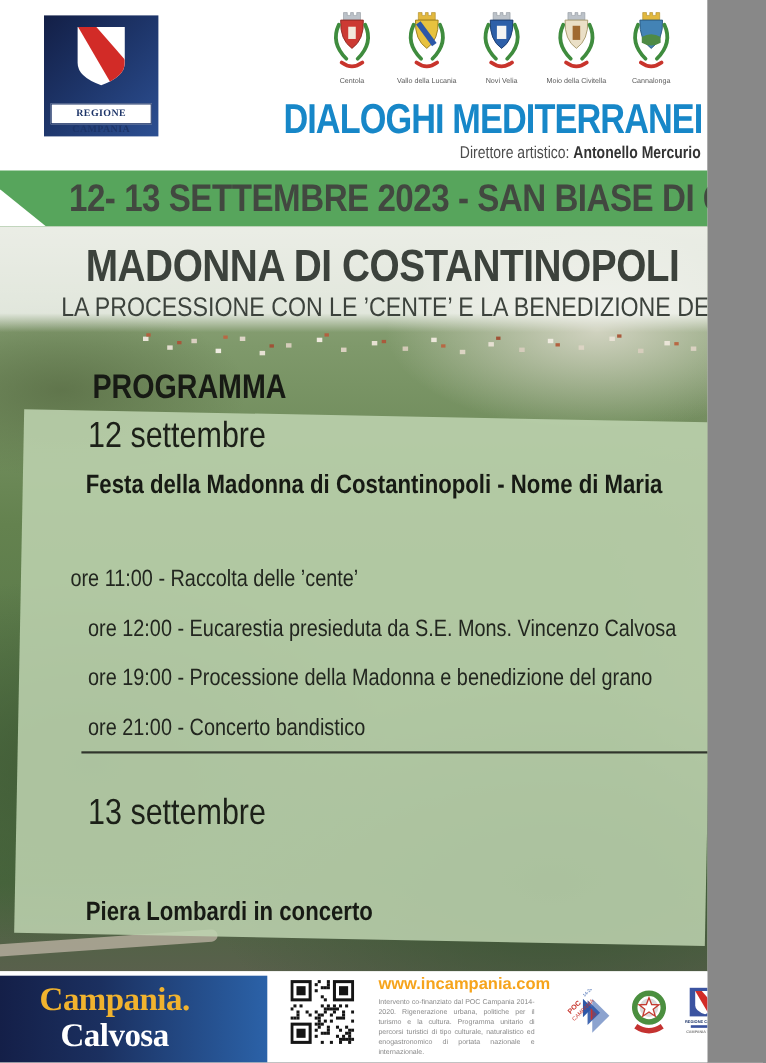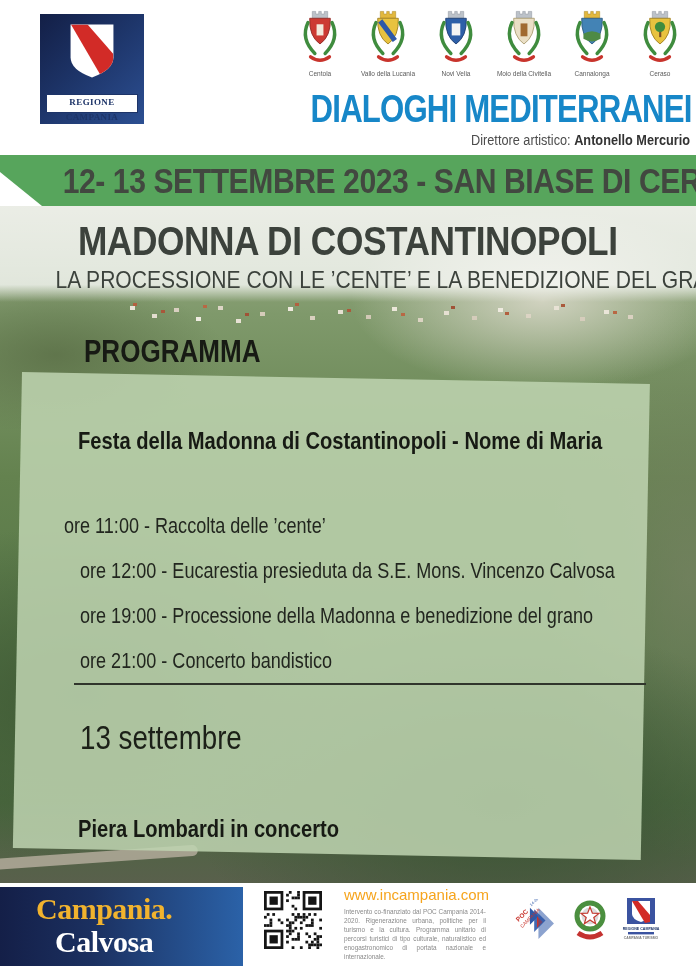--- a/index.html
+++ b/index.html
@@ -1,17 +1,17 @@
 <!DOCTYPE html>
 <html><head>
 <meta charset="utf-8">
 <style>
   html,body{margin:0;padding:0;background:#888;}
-  .poster{position:relative;width:696px;height:966px;background:#ffffff;overflow:hidden;
-          font-family:"Liberation Sans",sans-serif;}
+  .poster{position:relative;width:627px;height:966px;background:#ffffff;overflow:hidden;
+          font-family:"Liberation Sans",sans-serif;padding-left:16px;}
   .abs{position:absolute;}
   .cx{display:inline-block;transform:scaleX(0.84);transform-origin:0 0;white-space:pre;}
   .cxc{display:inline-block;transform:scaleX(0.86);transform-origin:50% 0;white-space:pre;}
   .cxr{display:inline-block;transform:scaleX(0.82);transform-origin:100% 0;white-space:pre;}
 
   
   .rc-logo{left:40px;top:14px;width:104px;height:110px;
            background:linear-gradient(135deg,#131f46 0%,#1d3468 45%,#2c4f92 100%);}
   .rc-shield{position:absolute;left:26px;top:8px;}
   .rc-label{position:absolute;left:6px;right:6px;bottom:11px;height:17px;background:#fff;
@@ -69,21 +69,21 @@
 
   
   .footer{left:0;top:883px;width:696px;height:83px;background:#fff;}
   .footer-blue{position:absolute;left:0;top:4px;width:243px;height:83px;
                background:linear-gradient(90deg,#141f48 0%,#1b3060 38%,#2b62a8 100%);text-align:center;}
   .brand{position:absolute;left:36px;top:5px;font-family:"Liberation Serif",serif;font-weight:700;
          font-size:30px;line-height:33px;letter-spacing:-0.5px;}
   .brand .l1{color:#f1b32e;}
   .brand .l2{color:#ffffff;}
   .qr{position:absolute;left:264px;top:8px;}
-  .website{position:absolute;left:344px;top:3px;font-size:15px;font-weight:400;color:#f6a41c;}
+  .website{position:absolute;left:344px;top:3px;font-size:15px;font-weight:700;color:#f6a41c;}
   .fineprint{position:absolute;left:344px;top:24px;width:142px;font-size:6.4px;line-height:1.42;
              color:#8a8a8a;text-align:justify;}
   .logo-poc{position:absolute;left:514px;top:16px;}
   .logo-emblem{position:absolute;left:570px;top:12px;}
   .logo-rcsmall{position:absolute;left:616px;top:13px;}
   .rcsmall-caption{font-size:3.6px;fill:#1d3468;font-weight:bold;}
 </style>
 </head>
 <body>
 
@@ -196,20 +196,23 @@
     <div class="abs madonna-sub">
       <span class="cxc">LA PROCESSIONE CON LE ’CENTE’ E LA BENEDIZIONE DEL GRANO</span>
     </div>
 
     <div class="abs panel"></div>
 
     <div class="abs prog-heading">
       <span class="cx">PROGRAMMA</span>
     </div>
 
+    <div class="abs" style="left:80px;top:170px;">
+      <span class="cx day-date">12 settembre</span>
+    </div>
     <div class="abs" style="left:78px;top:221px;">
       <span class="cx day-title">Festa della Madonna di Costantinopoli - Nome di Maria</span>
     </div>
     <div class="abs" style="left:64px;top:308px;text-align:center;">
       <span class="cx sched">ore 11:00 - Raccolta delle ’cente’</span>
     </div>
     <div class="abs" style="left:80px;top:353px;">
       <span class="cx sched">ore 12:00 - Eucarestia presieduta da S.E. Mons. Vincenzo Calvosa</span>
     </div>
     <div class="abs" style="left:80px;top:398px;">

